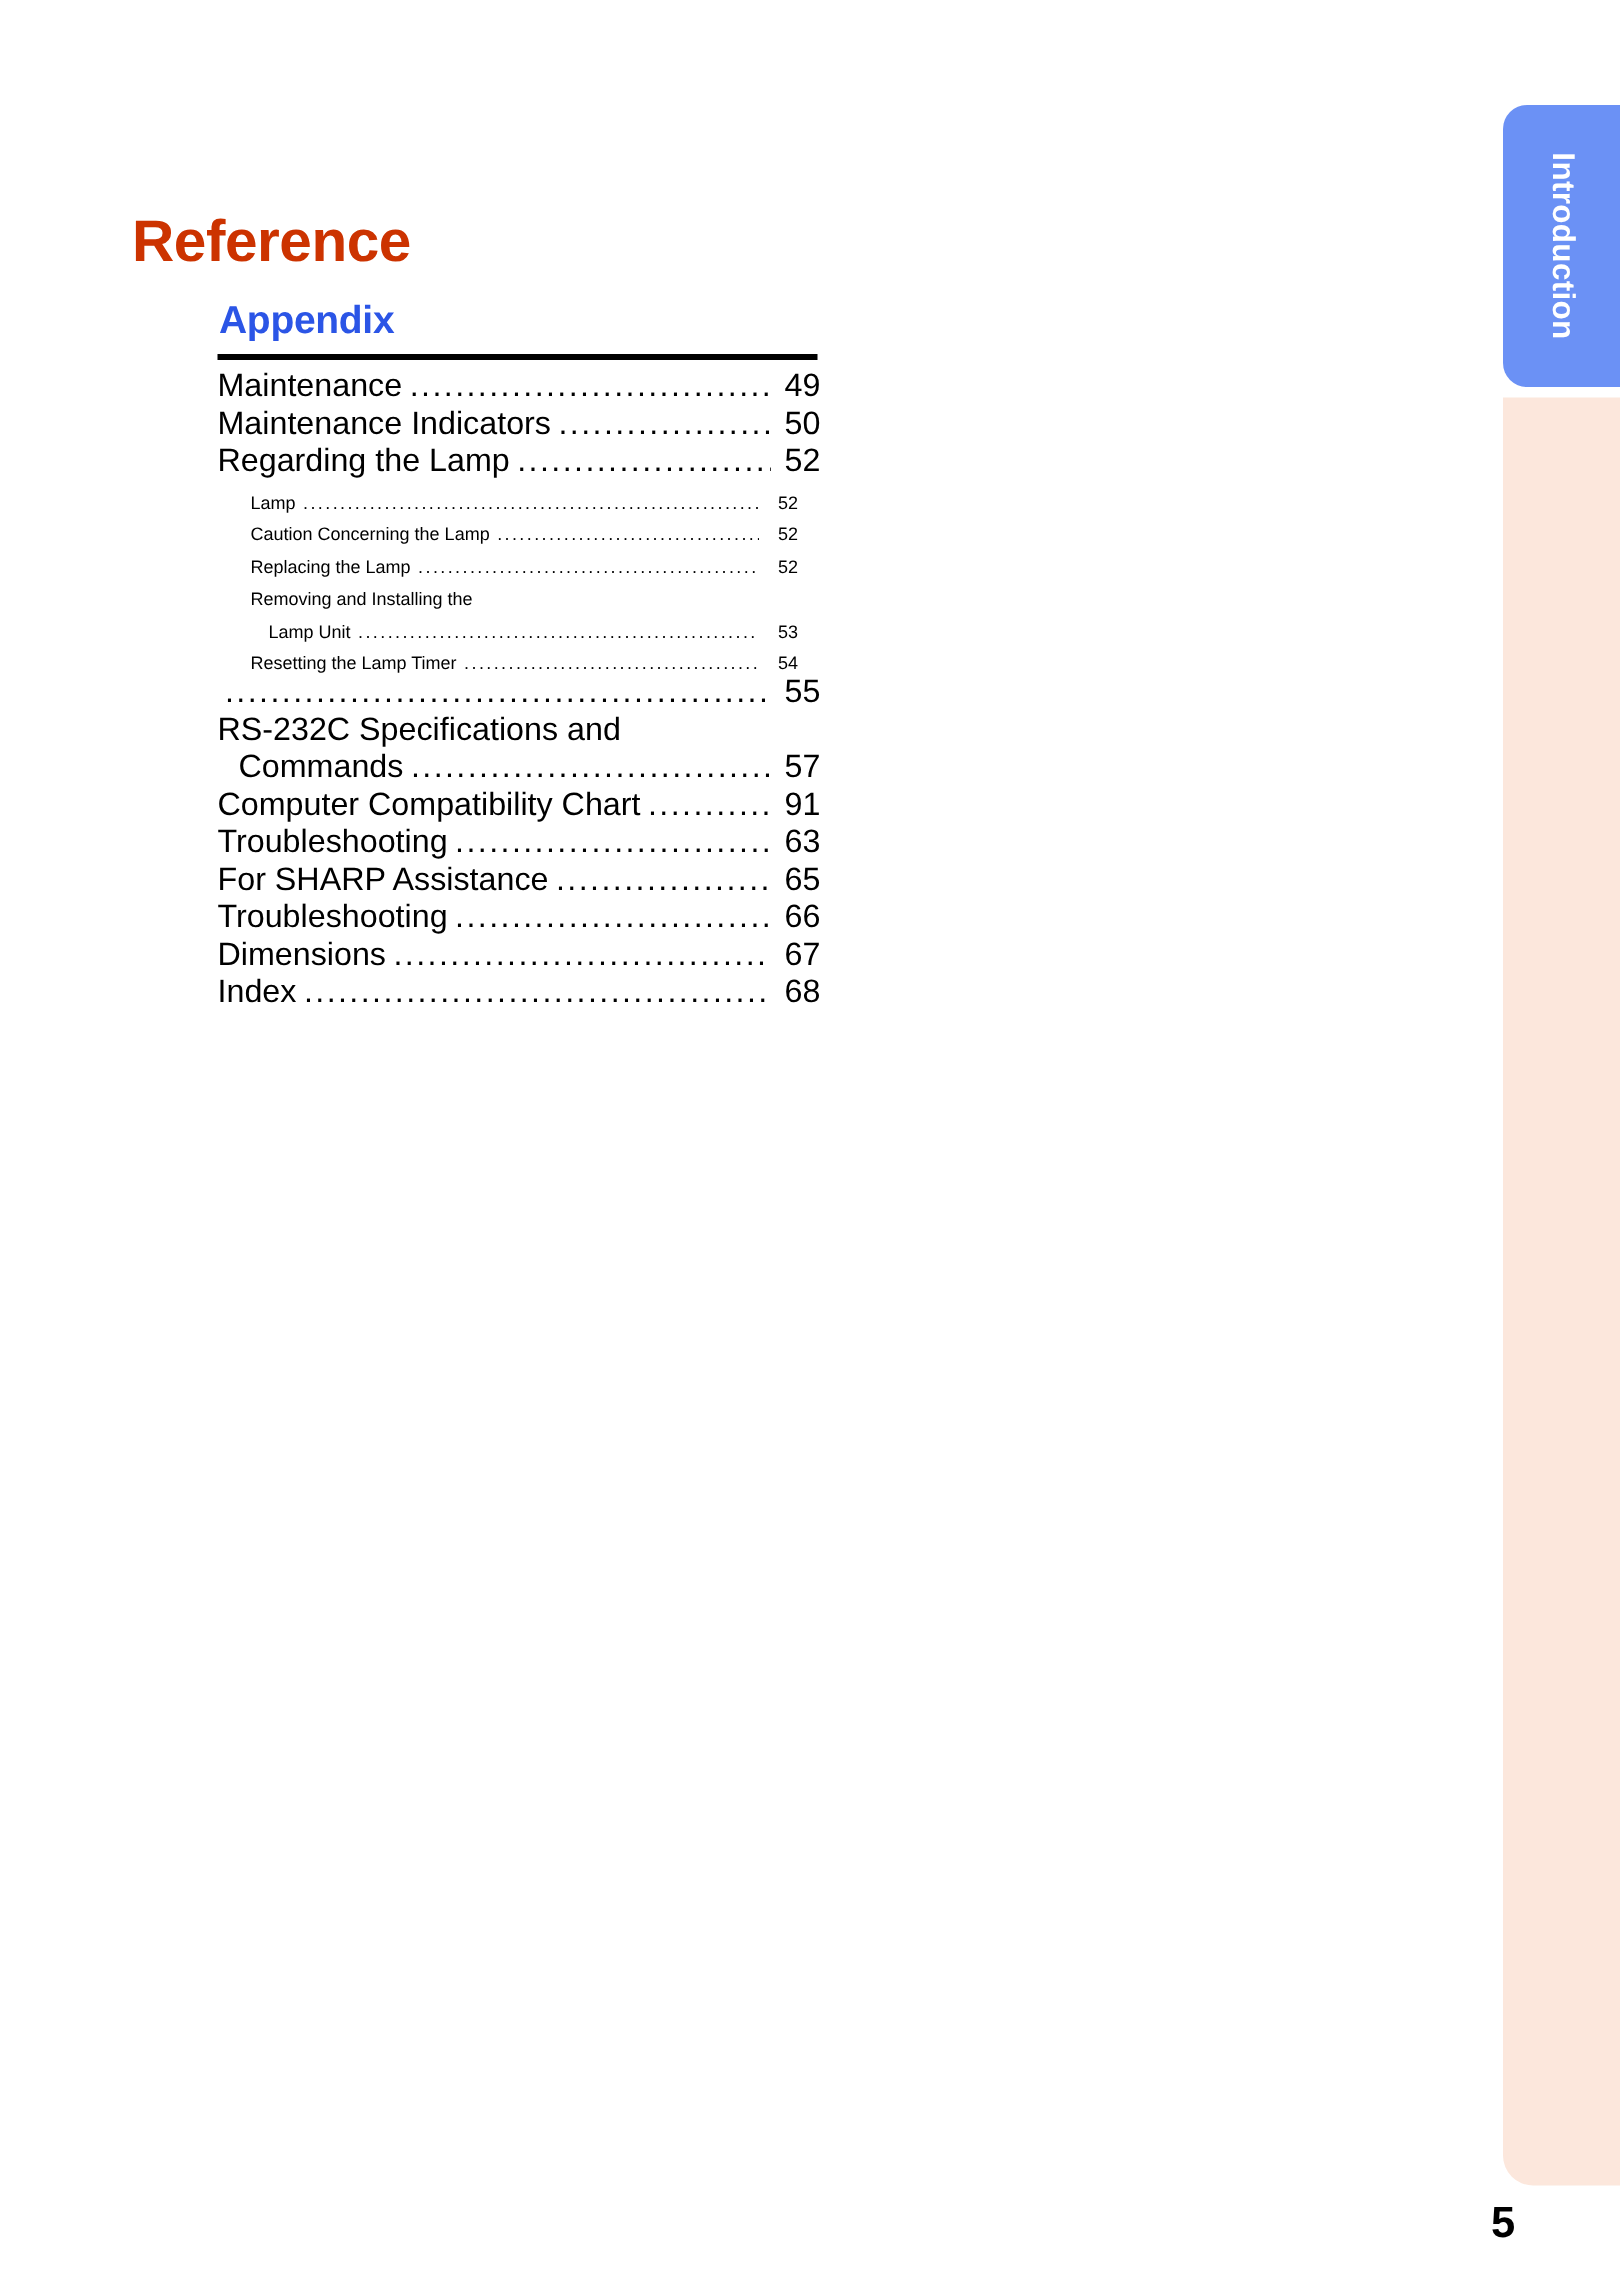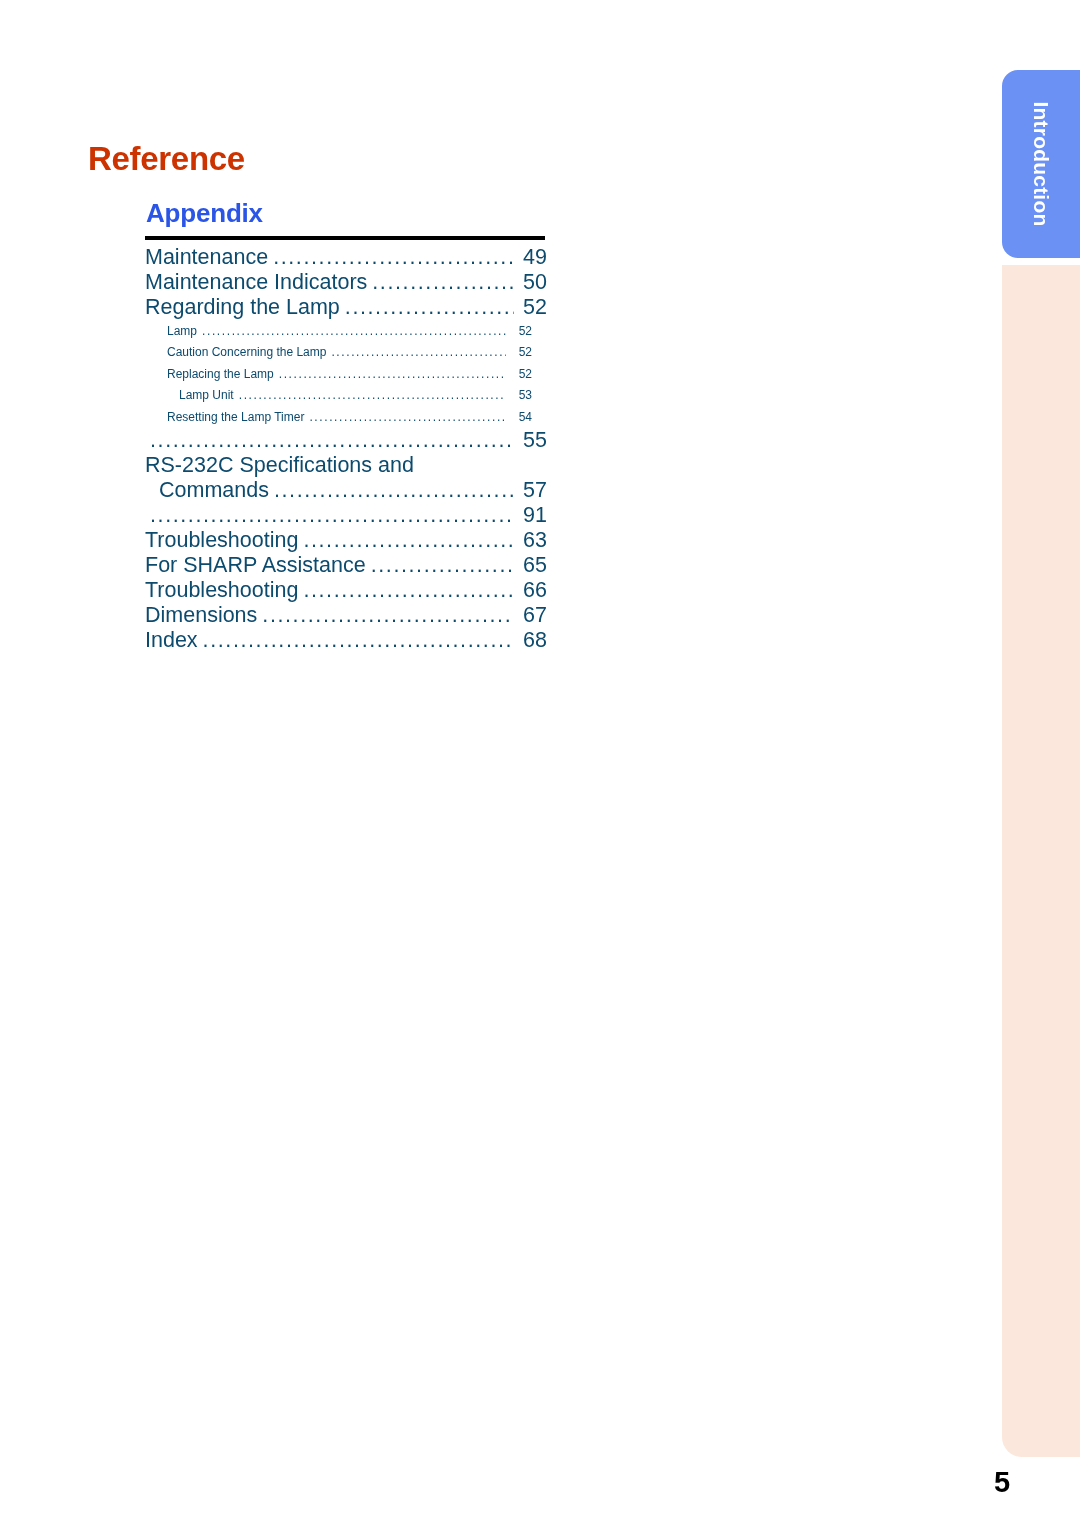--- a/index.html
+++ b/index.html
@@ -65,21 +65,21 @@
     font-weight: bold;
     color: #000000;
     letter-spacing: 0;
   }
 
   
   .reference-heading {
     position: absolute;
     left: 88px;
     top: 140px;
-    font-size: 33px;
+    font-size: 39px;
     font-weight: bold;
     color: #cc3300;
     letter-spacing: -0.3px;
   }
   .appendix-heading {
     position: absolute;
     left: 146px;
     top: 198px;
     font-size: 26px;
     font-weight: bold;
@@ -97,22 +97,22 @@
 
   
   .toc {
     position: absolute;
     left: 145px;
     top: 245px;
     width: 402px;
   }
   .toc-entry {
     display: flex;
-    align-items: center;
-    color: #0c4a6e;
+    align-items: flex-end;
+    color: #000000;
     white-space: nowrap;
   }
   .toc-entry .title {
     flex: 0 0 auto;
   }
   .toc-entry .leader {
     flex: 1 1 auto;
     overflow: hidden;
     white-space: nowrap;
     letter-spacing: 1.6px;
@@ -192,20 +192,23 @@
       <div class="toc-entry lvl2">
         <span class="title">Caution Concerning the Lamp</span>
         <span class="leader">................................................................................</span>
         <span class="pageno">52</span>
       </div>
       <div class="toc-entry lvl2">
         <span class="title">Replacing the Lamp</span>
         <span class="leader">................................................................................</span>
         <span class="pageno">52</span>
       </div>
+      <div class="toc-entry lvl2 nolead">
+        <span class="title">Removing and Installing the</span>
+      </div>
       <div class="toc-entry lvl2 cont">
         <span class="title">Lamp Unit</span>
         <span class="leader">................................................................................</span>
         <span class="pageno">53</span>
       </div>
       <div class="toc-entry lvl2">
         <span class="title">Resetting the Lamp Timer</span>
         <span class="leader">................................................................................</span>
         <span class="pageno">54</span>
       </div>
@@ -215,20 +218,21 @@
       </div>
       <div class="toc-entry lvl1 nolead">
         <span class="title">RS-232C Specifications and</span>
       </div>
       <div class="toc-entry lvl1 cont">
         <span class="title">Commands</span>
         <span class="leader">................................................................................</span>
         <span class="pageno">57</span>
       </div>
       <div class="toc-entry lvl1">
+        <span class="title">Computer Compatibility Chart</span>
         <span class="leader">................................................................................</span>
         <span class="pageno">91</span>
       </div>
       <div class="toc-entry lvl1">
         <span class="title">Troubleshooting</span>
         <span class="leader">................................................................................</span>
         <span class="pageno">63</span>
       </div>
       <div class="toc-entry lvl1">
         <span class="title">For SHARP Assistance</span>

